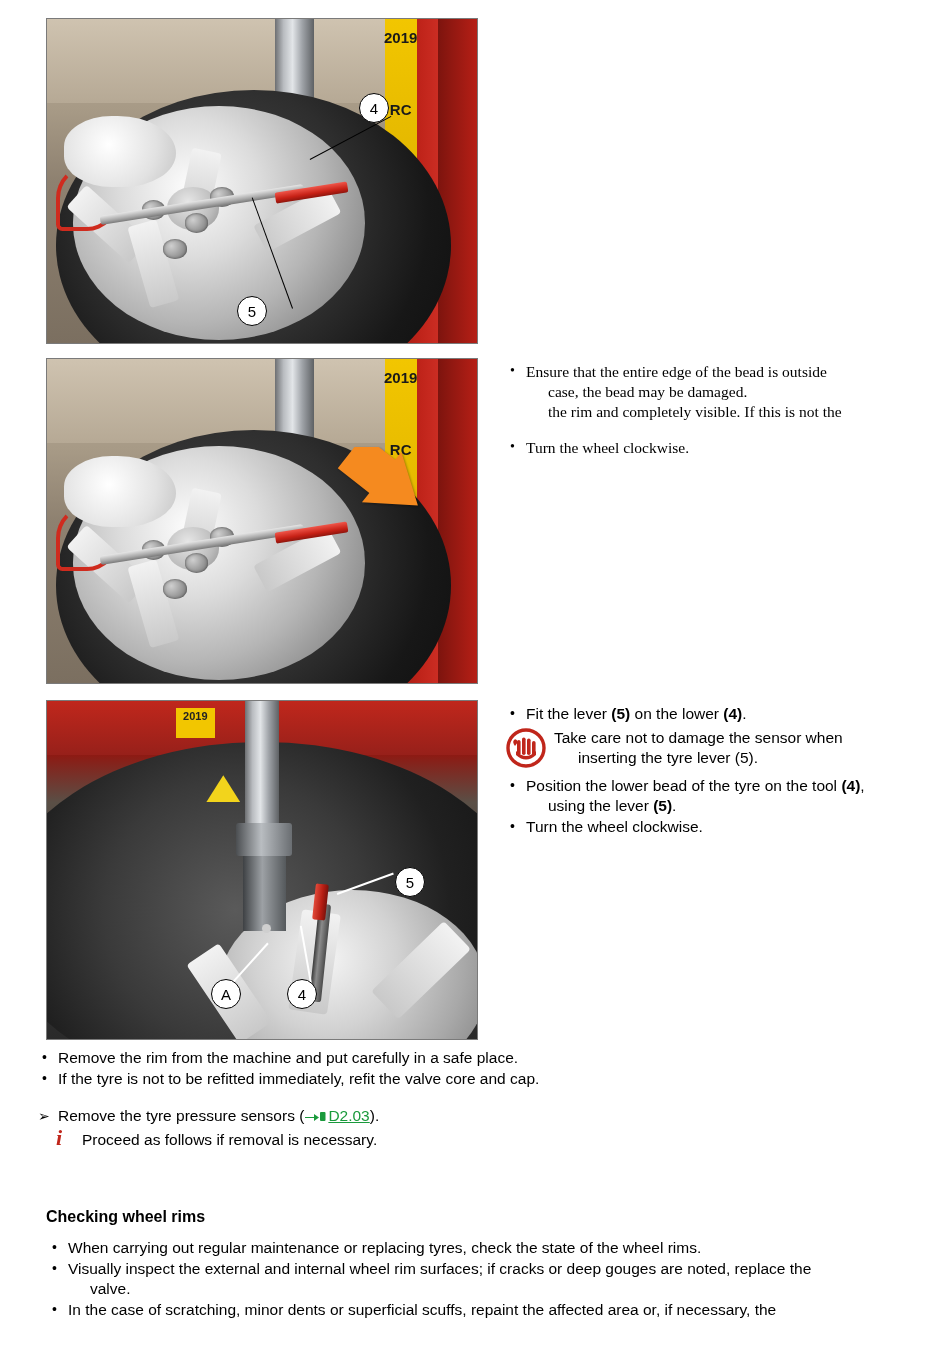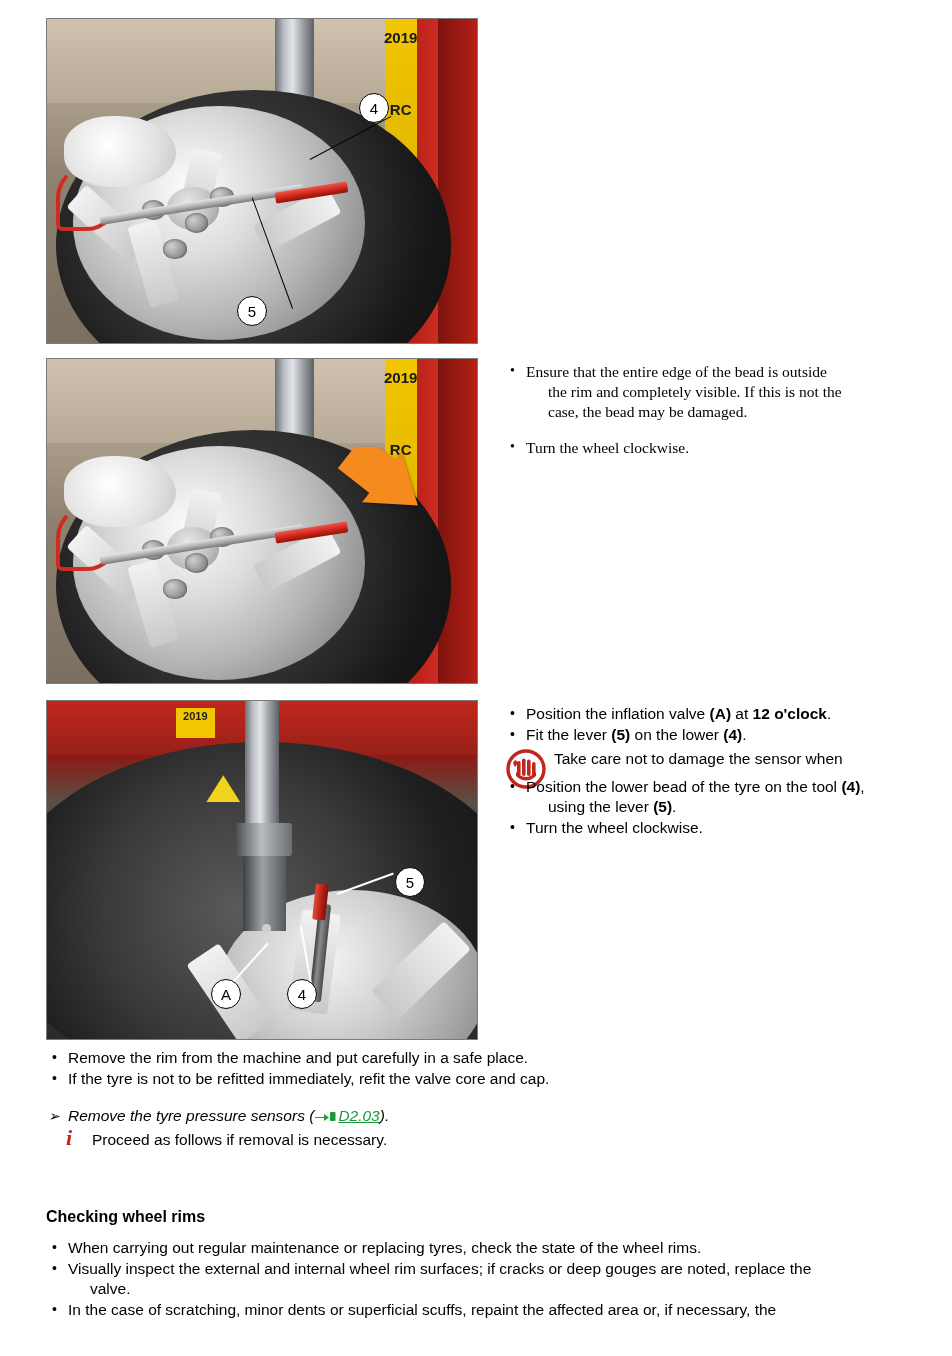--- a/index.html
+++ b/index.html
@@ -240,21 +240,20 @@
     color: #000;
   }
   .bullet-row .cont {
     display: block;
     padding-left: 22px;
   }
 
   .arrow-row {
     position: relative;
     padding-left: 22px;
-    font-style: italic;
   }
   .arrow-row::before {
     content: "\27A2";
     position: absolute;
     left: 2px;
     top: 0px;
     font-size: 14px;
     color: #000;
   }
 
@@ -271,21 +270,21 @@
     height: 40px;
   }
   .warn-block .line2 {
     display: block;
     padding-left: 24px;
   }
 
   
   .lower {
     position: absolute;
-    left: 46px;
+    left: 36px;
     top: 1048px;
     width: 880px;
     font-size: 15.5px;
     line-height: 20px;
   }
   .lower .bullet-row::before { left: 6px; }
   .link {
     color: #1a9a3c;
     font-weight: normal;
   }
@@ -417,22 +416,22 @@
 
       <svg class="orange-arrow" style="left:288px; top:88px;" width="100" height="86" viewBox="0 0 100 86">
         <path d="M6 10 L46 10 L46 0 L92 32 L46 64 L46 52 L6 52 Z" fill="#f58a1f" transform="rotate(38 49 32)"></path>
       </svg>
     </div>
   </div>
 
   <div class="text-col tc1">
     <div class="bullet-row">
       <span>Ensure that the entire edge of the bead is outside</span>
+      <span class="cont">case, the bead may be damaged.</span>
       <span class="cont">the rim and completely visible. If this is not the</span>
-      <span class="cont">case, the bead may be damaged.</span>
     </div>
 
 
     <div class="bullet-row" style="margin-top:16px;">
       <span>Turn the wheel clockwise.</span>
     </div>
   </div>
 
   <div class="figure fig3">
     <div class="photo-bg">
@@ -464,40 +463,38 @@
 
       <div class="leader-w" style="left:186px; top:280px; width:52px; transform: rotate(-48deg);"></div>
       <div class="callout" style="left:164px; top:278px;">A</div>
 
       <div class="leader-w" style="left:254px; top:224px; width:62px; transform: rotate(80deg);"></div>
       <div class="callout" style="left:240px; top:278px;">4</div>
     </div>
   </div>
 
   <div class="text-col tc2">
-    <div class="bullet-row">
-      <span>Position the inflation valve </span><b>(A)</b><span> at </span><b>12 o'clock</b><span>.</span>
-    </div>
     <div class="bullet-row">
       <span>Fit the lever </span><b>(5)</b><span> on the lower </span><b>(4)</b><span>.</span>
     </div>
 
     <div class="warn-block">
       <svg class="hand-icon" viewBox="0 0 40 40">
         <circle cx="20" cy="20" r="18" fill="none" stroke="#c0261b" stroke-width="3.4"></circle>
         <g fill="#c0261b">
           <rect x="11" y="12" width="3.6" height="15" rx="1.8"></rect>
           <rect x="16" y="9.5" width="3.6" height="17.5" rx="1.8"></rect>
           <rect x="21" y="10.5" width="3.6" height="16.5" rx="1.8"></rect>
           <rect x="26" y="13" width="3.6" height="14" rx="1.8"></rect>
           <path d="M10 23 q10 10 20 0 l0 4 q-10 9 -20 0 z"></path>
           <path d="M9 18 q-3 -4 -1 -6 q2 -2 4 2 z"></path>
         </g>
       </svg>
       <span>Take care not to damage the sensor when</span>
+      <span class="line2">inserting the tyre lever (5).</span>
     </div>
 
     <div class="bullet-row" style="margin-top:7px;">
       <span>Position the lower bead of the tyre on the tool </span><b>(4)</b><span>,</span>
       <span class="cont"><span>using the lever </span><b>(5)</b><span>.</span></span>
     </div>
     <div class="bullet-row">
       <span>Turn the wheel clockwise.</span>
     </div>
   </div>

